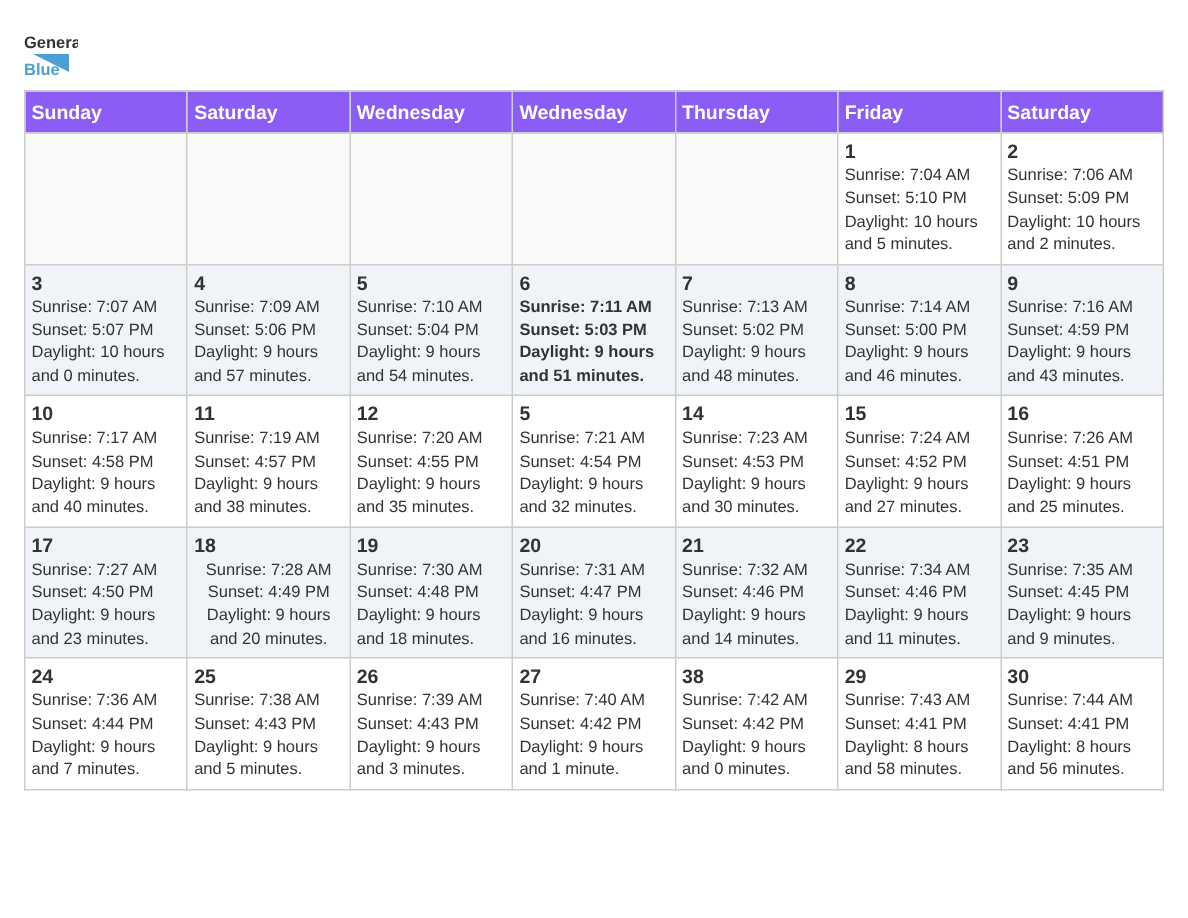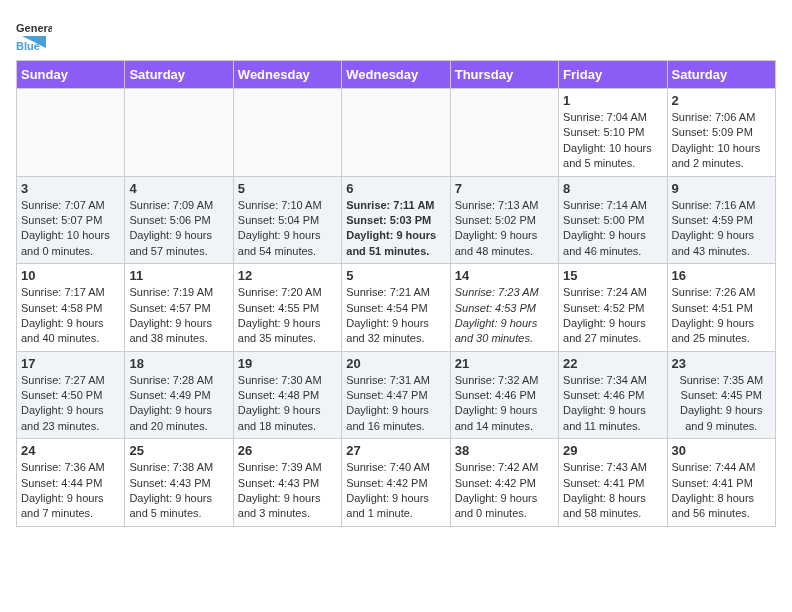--- a/index.html
+++ b/index.html
@@ -191,21 +191,21 @@
 Daylight: 9 hours and 35 minutes.</div>
         </td>
         <td class="">
           <span class="day-number">5</span>
           <div class="day-info" style="white-space: pre-line;">Sunrise: 7:21 AM
 Sunset: 4:54 PM
 Daylight: 9 hours and 32 minutes.</div>
         </td>
         <td class="">
           <span class="day-number">14</span>
-          <div class="day-info" style="white-space: pre-line; font-style: italic;">Sunrise: 7:23 AM
+          <div class="day-info" style="white-space: pre-line;">Sunrise: 7:23 AM
 Sunset: 4:53 PM
 Daylight: 9 hours and 30 minutes.</div>
         </td>
         <td class="">
           <span class="day-number">15</span>
           <div class="day-info" style="white-space: pre-line;">Sunrise: 7:24 AM
 Sunset: 4:52 PM
 Daylight: 9 hours and 27 minutes.</div>
         </td>
         <td class="">
@@ -217,21 +217,21 @@
       </tr>
       <tr>
         <td class="shaded">
           <span class="day-number">17</span>
           <div class="day-info" style="white-space: pre-line;">Sunrise: 7:27 AM
 Sunset: 4:50 PM
 Daylight: 9 hours and 23 minutes.</div>
         </td>
         <td class="shaded">
           <span class="day-number">18</span>
-          <div class="day-info" style="white-space: pre-line;">Sunrise: 7:28 AM
+          <div class="day-info" style="white-space: pre-line; text-align: center;">Sunrise: 7:28 AM
 Sunset: 4:49 PM
 Daylight: 9 hours and 20 minutes.</div>
         </td>
         <td class="shaded">
           <span class="day-number">19</span>
           <div class="day-info" style="white-space: pre-line;">Sunrise: 7:30 AM
 Sunset: 4:48 PM
 Daylight: 9 hours and 18 minutes.</div>
         </td>
         <td class="shaded">
@@ -247,21 +247,21 @@
 Daylight: 9 hours and 14 minutes.</div>
         </td>
         <td class="shaded">
           <span class="day-number">22</span>
           <div class="day-info" style="white-space: pre-line;">Sunrise: 7:34 AM
 Sunset: 4:46 PM
 Daylight: 9 hours and 11 minutes.</div>
         </td>
         <td class="shaded">
           <span class="day-number">23</span>
-          <div class="day-info" style="white-space: pre-line; text-align: center;">Sunrise: 7:35 AM
+          <div class="day-info" style="white-space: pre-line;">Sunrise: 7:35 AM
 Sunset: 4:45 PM
 Daylight: 9 hours and 9 minutes.</div>
         </td>
       </tr>
       <tr>
         <td class="">
           <span class="day-number">24</span>
           <div class="day-info" style="white-space: pre-line;">Sunrise: 7:36 AM
 Sunset: 4:44 PM
 Daylight: 9 hours and 7 minutes.</div>

